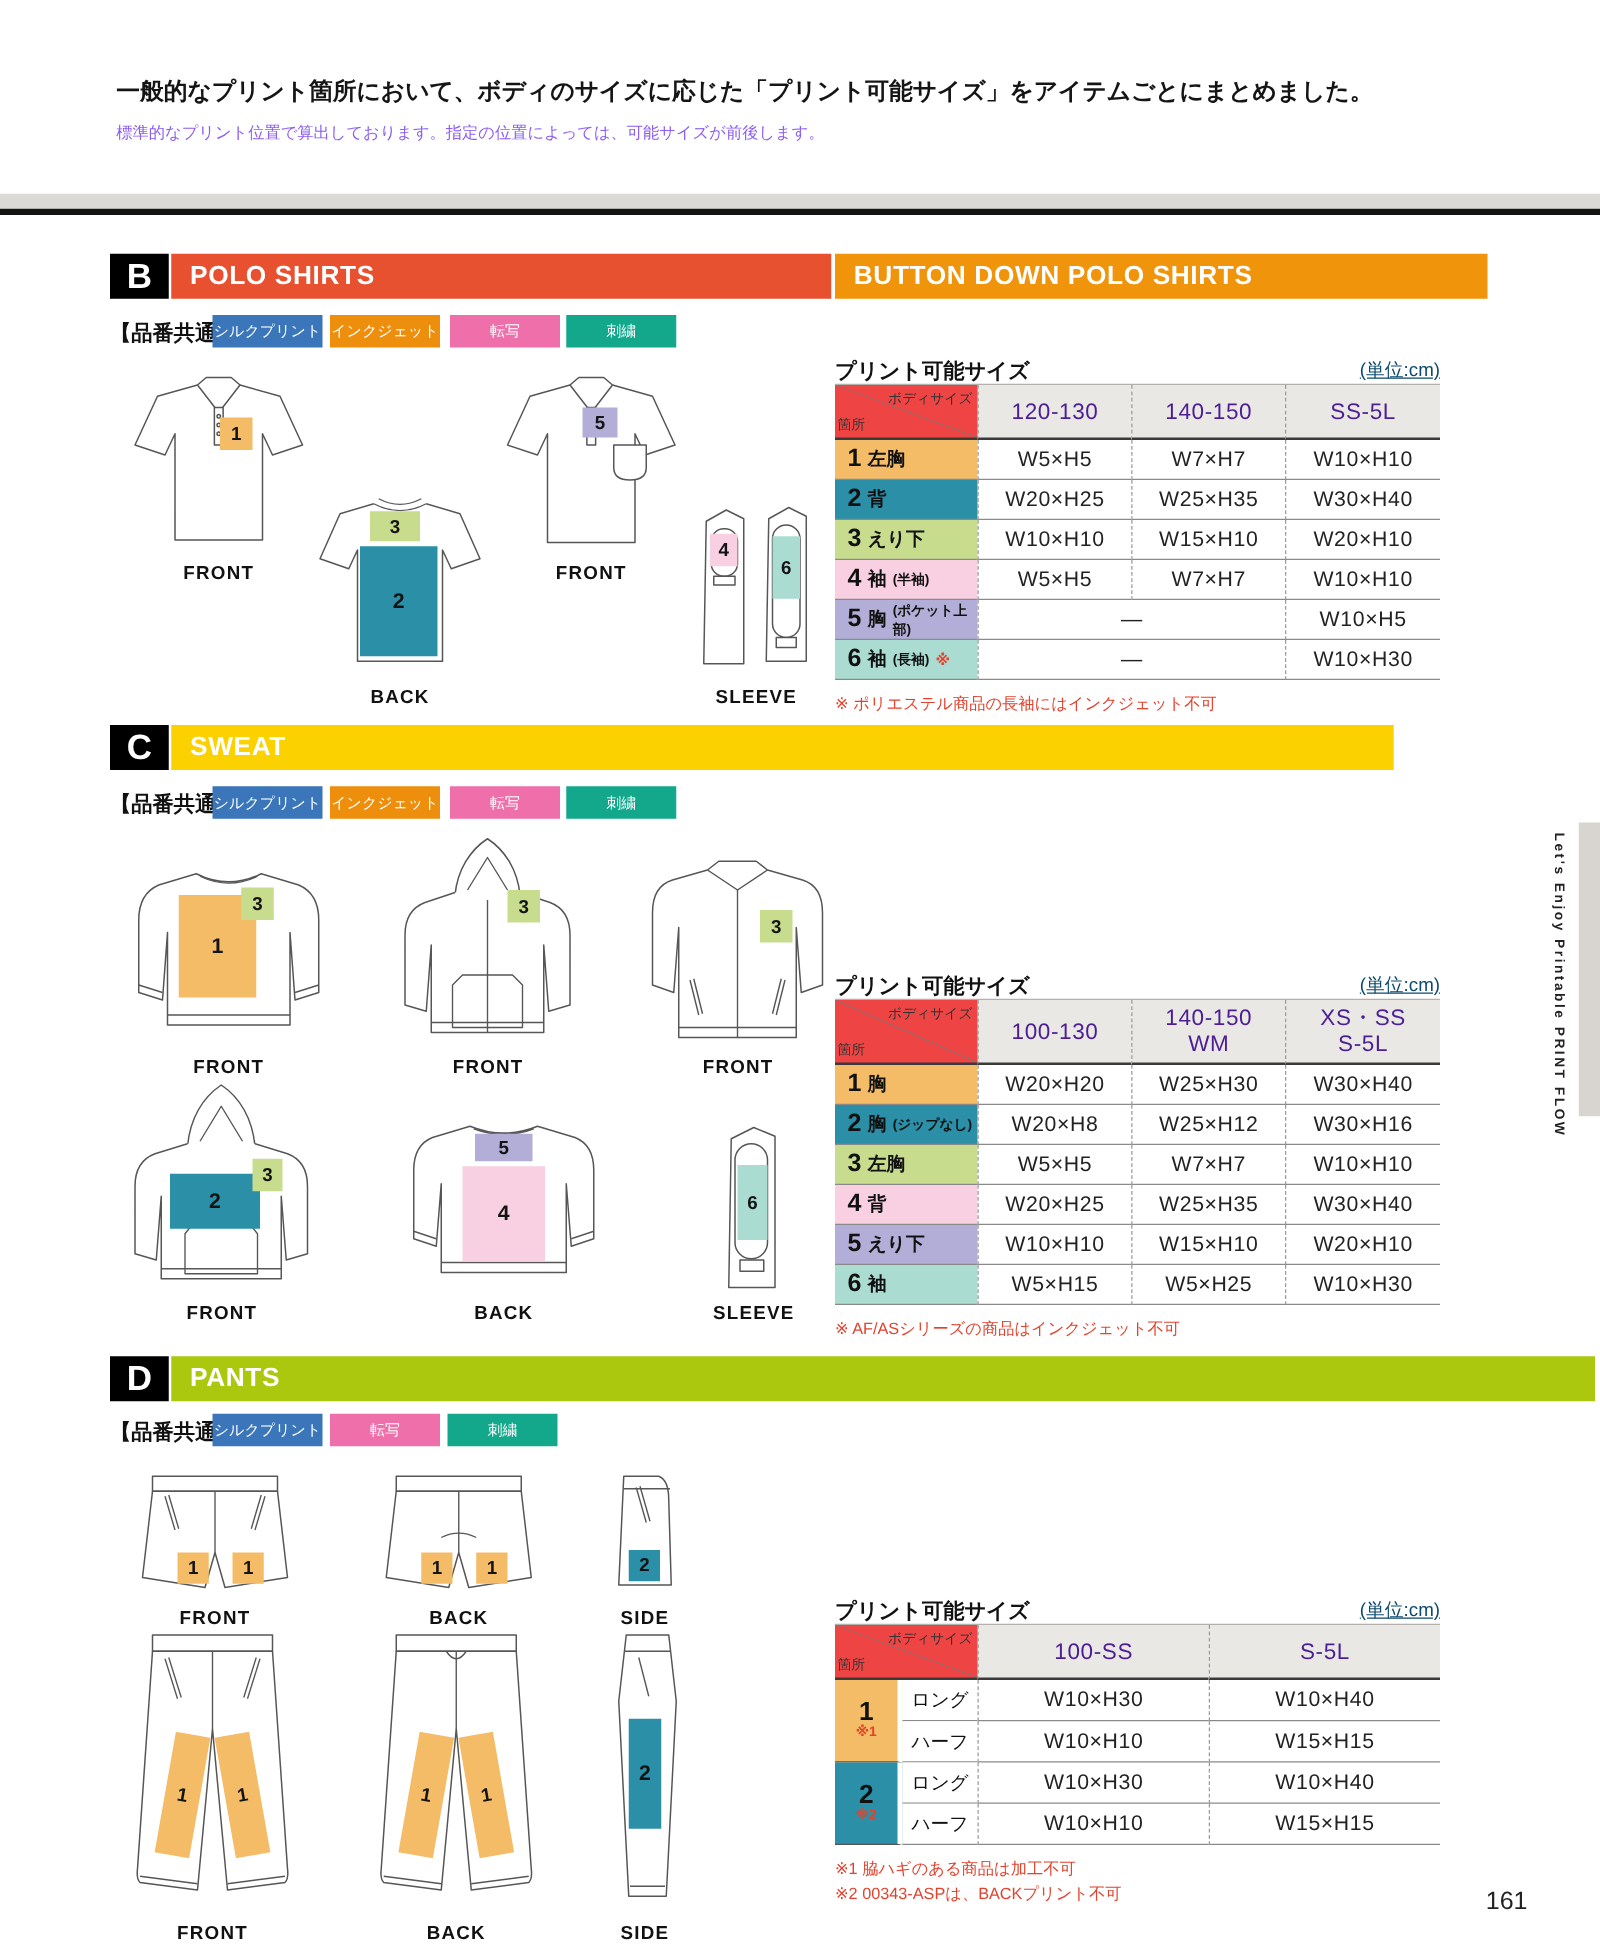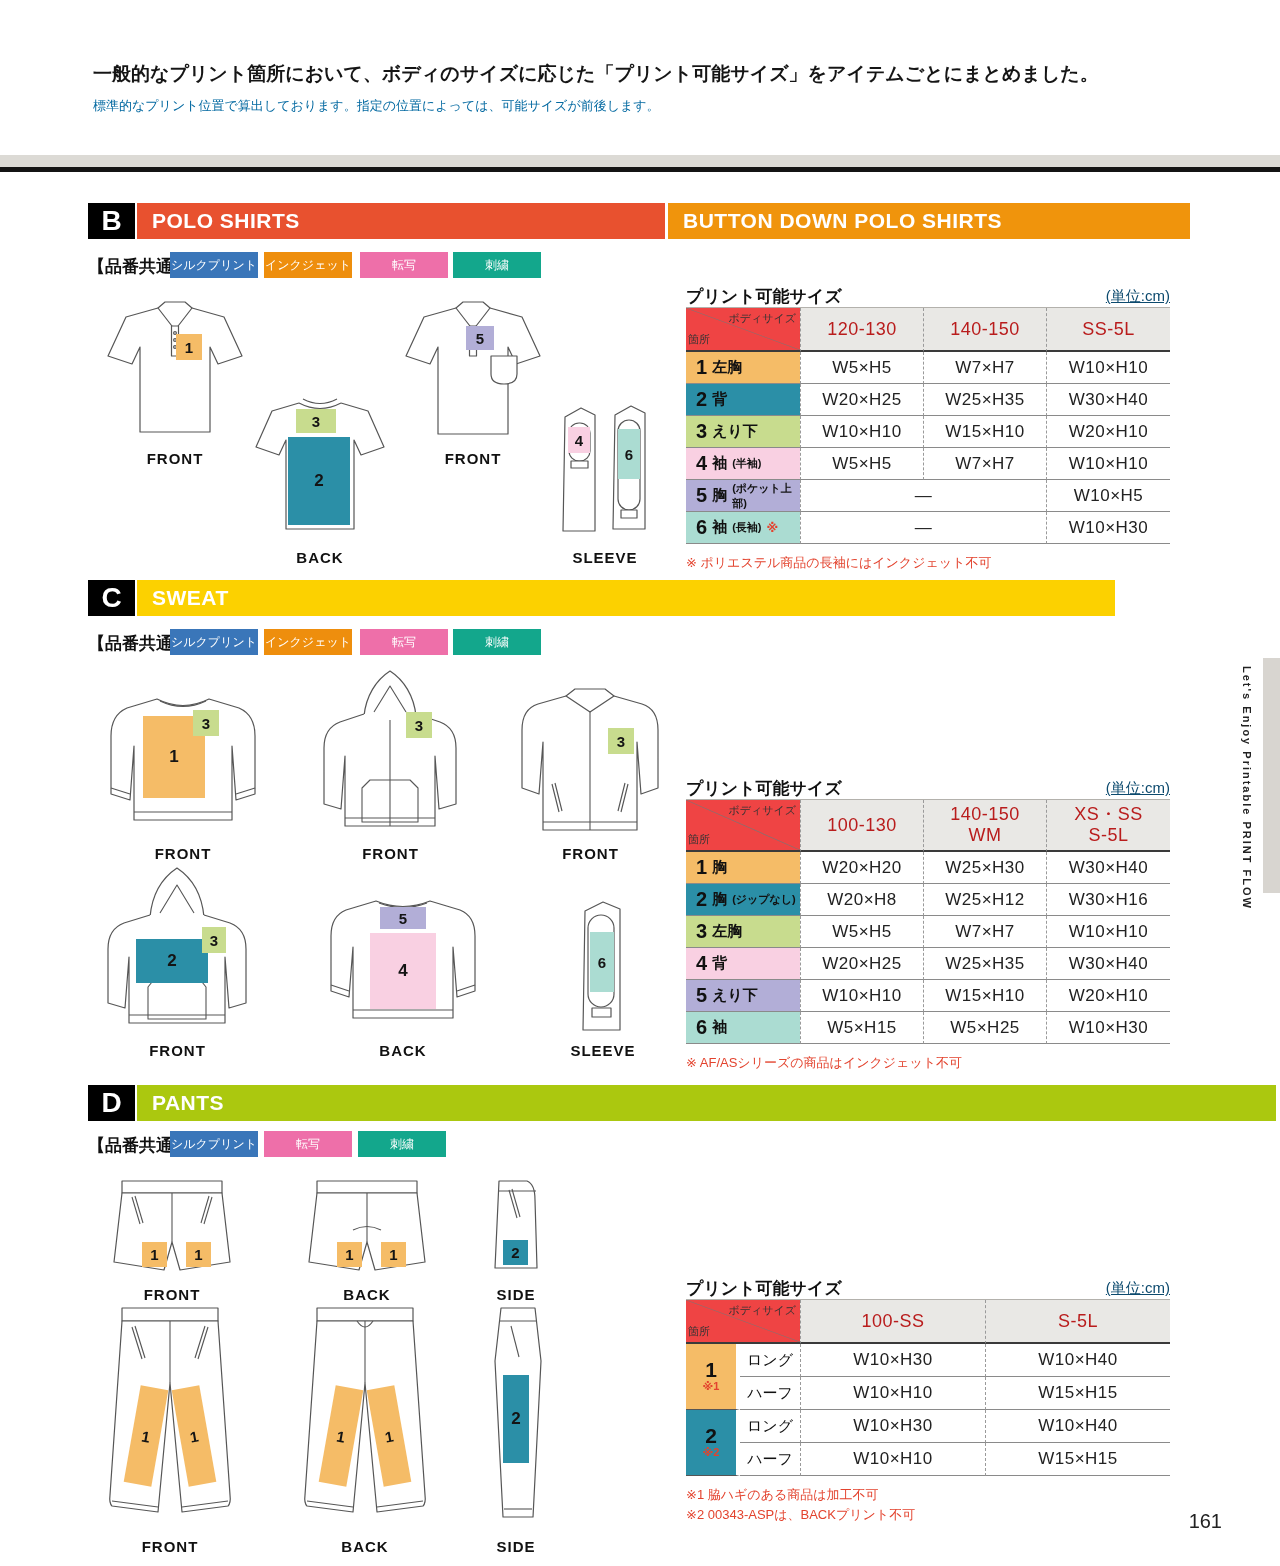--- a/index.html
+++ b/index.html
@@ -2,21 +2,21 @@
 <html><head>
 <meta charset="utf-8">
 <style>
   html,body{margin:0;padding:0;background:#fff;}
   body{font-family:"Liberation Sans","DejaVu Sans",sans-serif;color:#111;}
   .page{position:relative;width:1280px;height:1566px;background:#fff;overflow:hidden;}
 
   
   .intro{position:absolute;left:93px;top:60px;width:1100px;}
   .intro-main{font-size:19px;font-weight:bold;line-height:28px;color:#151515;}
-  .intro-note{margin-top:9px;font-size:13px;color:#0369a1;}
+  .intro-note{margin-top:9px;font-size:13px;color:#8b5cf6;}
 
   
   .div-gray{position:absolute;left:0;top:155px;width:1280px;height:12px;background:#dcdad5;}
   .div-black{position:absolute;left:0;top:167px;width:1280px;height:5px;background:#141414;}
 
   
   .sec-letter{position:absolute;width:47px;height:36px;background:#000;color:#fff;
     font-size:28px;font-weight:bold;text-align:center;line-height:36px;}
   .sec-bar{position:absolute;height:36px;color:#fff;font-weight:bold;font-size:21px;
     line-height:36px;padding-left:15px;letter-spacing:0.5px;box-sizing:border-box;}
@@ -46,36 +46,36 @@
     font-weight:bold;font-size:15px;color:#141414;}
   .mk-or{background:#f5bc67;}
   .mk-tl{background:#2b8fa7;}
   .mk-gr{background:#c8dc8e;}
   .mk-pk{background:#f9d0e2;}
   .mk-pu{background:#b2aed7;}
   .mk-mint{background:#abdcd2;}
   .mk-big{font-size:17px;}
 
   
-  .ptable{position:absolute;left:686px;width:484px;}
+  .ptable{position:absolute;left:668px;width:484px;}
   .pt-head{position:relative;height:22px;margin-bottom:0;}
   .pt-title{position:absolute;left:0;top:0;font-size:17px;font-weight:bold;}
   .pt-unit{position:absolute;right:0;bottom:1px;font-size:15px;color:#0c4a6e;text-decoration:underline;}
   .pgrid{display:grid;border-top:1px solid #b3b1ac;}
   .grid-polo{grid-template-columns:114px 123px 123px 124px;grid-template-rows:44px repeat(6,32px);}
   .grid-sweat{grid-template-columns:114px 123px 123px 124px;grid-template-rows:52px repeat(6,32px);}
   .grid-pants{grid-template-columns:54px 60px 185px 185px;grid-template-rows:44px repeat(4,33px);}
   .corner{position:relative;background:#ef4444;border-bottom:2px solid #3a3a3a;}
   .corner-wide{grid-column:1/3;}
   .diagline{position:absolute;left:0;top:0;width:100%;height:100%;}
   .diagline line{stroke:#777;stroke-width:1;}
   .c-top{position:absolute;right:4px;top:3px;font-size:11px;color:#333;}
   .c-bot{position:absolute;left:2px;bottom:3px;font-size:11px;color:#333;}
   .h-col{background:#e9e8e5;display:flex;align-items:center;justify-content:center;
-    font-size:18px;color:#b91c1c;text-align:center;white-space:pre-line;line-height:1.15;
+    font-size:18px;color:#4c1d95;text-align:center;white-space:pre-line;line-height:1.15;
     border-bottom:2px solid #3a3a3a;border-left:1px dashed #9a9a9a;letter-spacing:0.5px;}
   .l-cell{display:flex;align-items:center;padding-left:10px;gap:5px;
     border-bottom:1px solid #8a8a8a;box-sizing:border-box;}
   .l-num{font-size:20px;font-weight:bold;}
   .l-txt{font-size:15px;font-weight:bold;}
   .l-sm{font-size:11px;font-weight:bold;}
   .l-mark{font-size:12px;color:#e3432e;font-weight:bold;}
   .bg-or{background:#f5bc67;}
   .bg-tl{background:#2b8fa7;}
   .bg-gr{background:#c8dc8e;}

